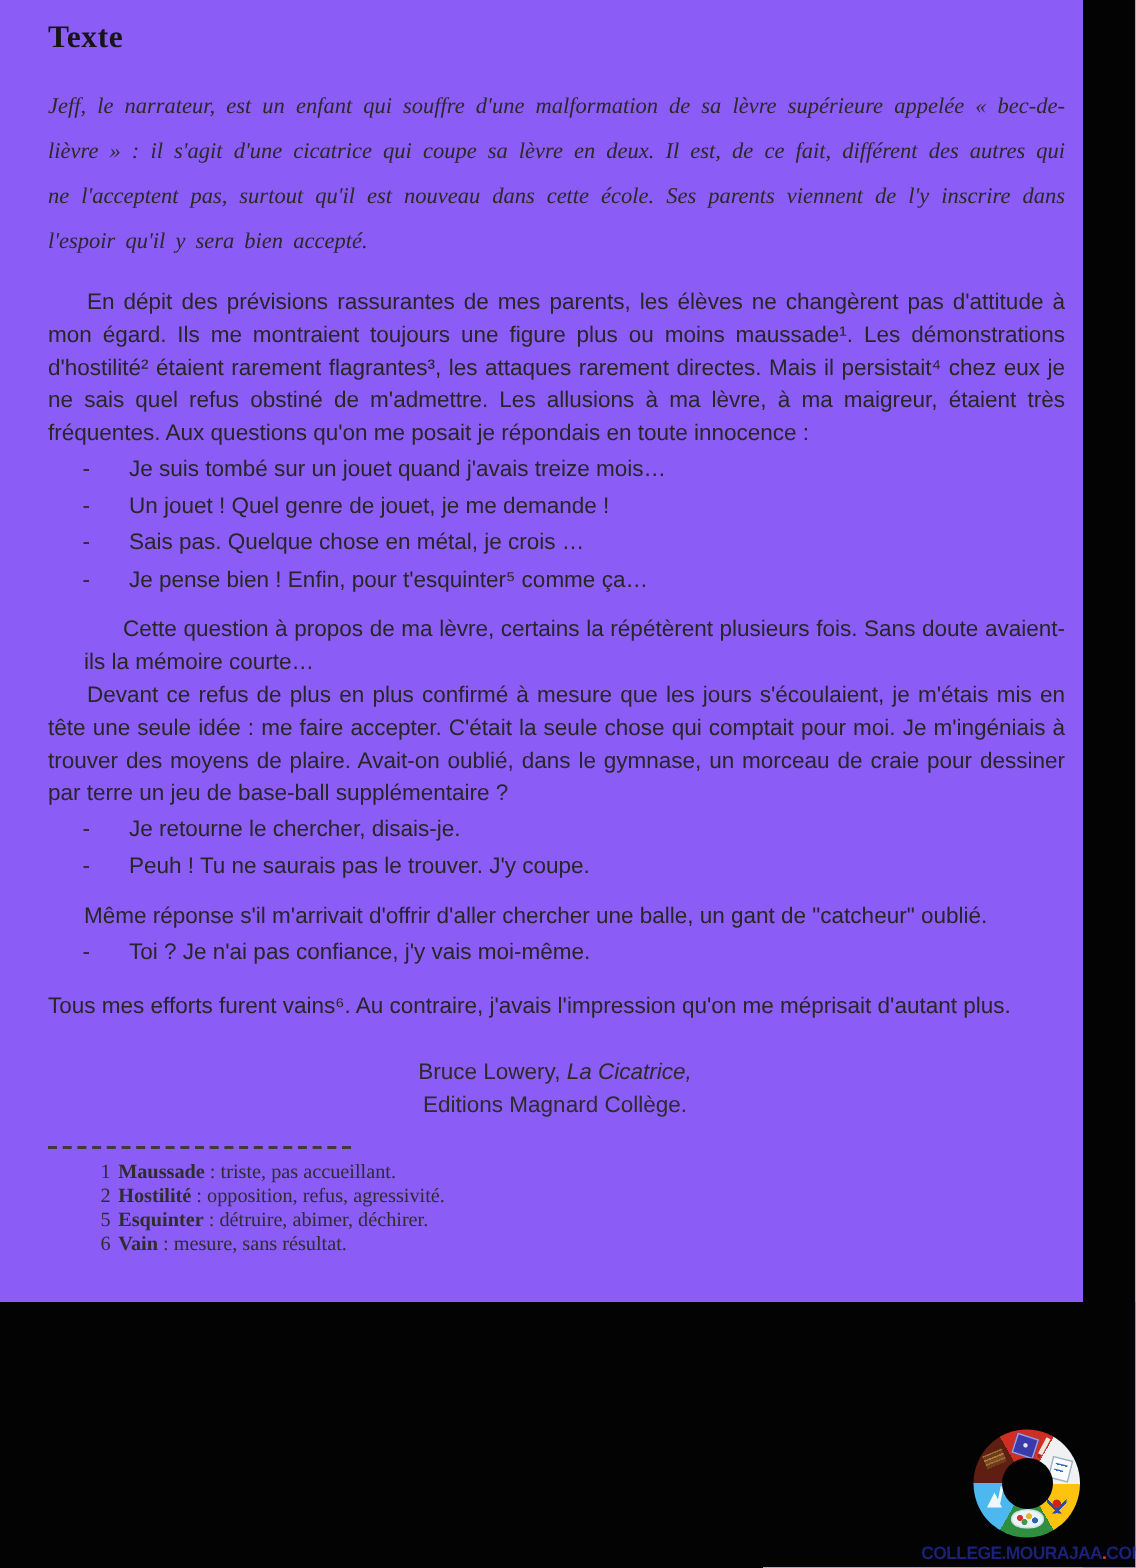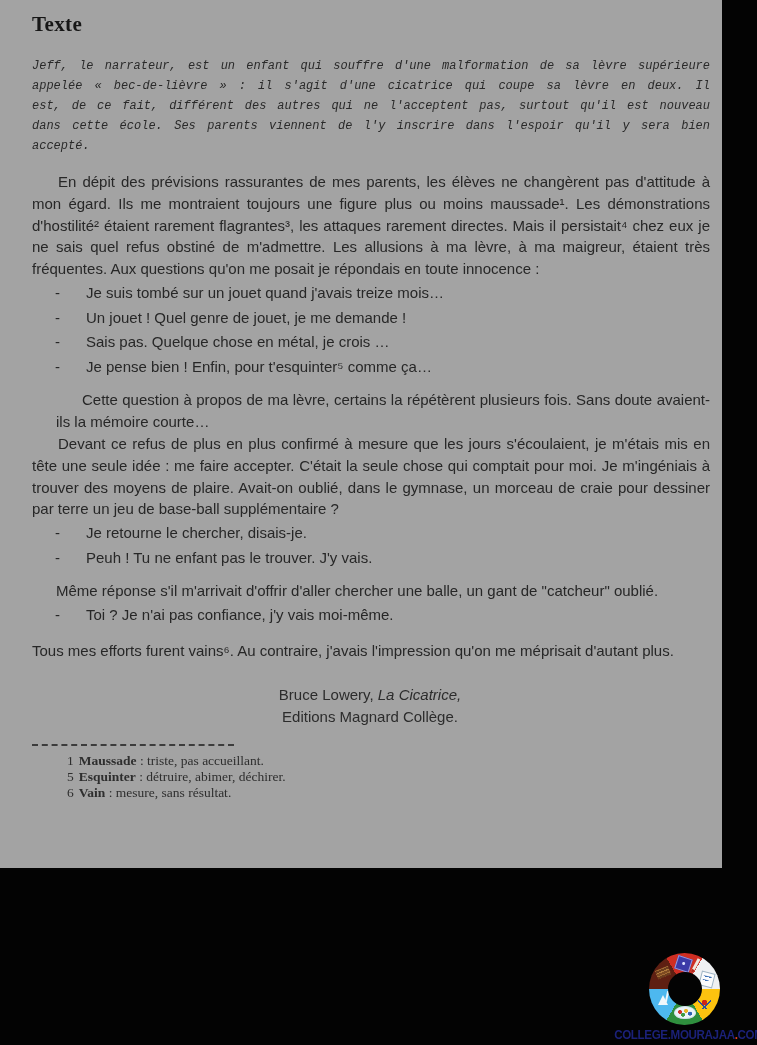--- a/index.html
+++ b/index.html
@@ -1,37 +1,37 @@
 <!DOCTYPE html>
 <html><head>
 <meta charset="utf-8">
 <style>
   html,body { margin:0; padding:0; background:#ffffff; }
   .page {
     position:relative; width:757px; height:1045px;
-    background:#a3a3a3; overflow:hidden;
+    background:#8b5cf6; overflow:hidden;
     font-family:"Liberation Sans","DejaVu Sans",sans-serif;
     color:#232323;
   }
   
   .strip-right { position:absolute; top:0; right:0; width:35px; height:100%; background:#030303; }
   .band-bottom { position:absolute; left:0; top:868px; width:100%; height:177px; background:#030303; }
 
   .content { position:absolute; left:32px; top:0; width:678px; }
 
   h1.title {
     margin:0; padding-top:13px;
     font-family:"Liberation Serif","DejaVu Serif",serif;
     font-size:21px; line-height:23px; font-weight:bold; color:#161616;
     letter-spacing:0.4px;
   }
   .intro {
     margin:20px 0 0 0;
-    font-family:Liberation Mono, monospace;
-    font-style:italic; font-size:12px; line-height:20px;
+    font-family:Liberation Serif, serif;
+    font-style:italic; font-size:15px; line-height:30px;
     text-align:justify; word-spacing:3px; color:#2a2a2a;
   }
   .para {
     margin:0; font-size:15px; line-height:21.8px; text-align:justify; color:#272727;
   }
   .indent { text-indent:26px; }
   .mt10 { margin-top:10px;margin-left:24px; }
   .mt12 { margin-top:12px; }
   .mt15 { margin-top:15px; }
   .dialogue { margin:1px 0 0 0; }
@@ -161,21 +161,21 @@
     <p class="para indent mt10">Cette question à propos de ma lèvre, certains la répétèrent plusieurs fois. Sans doute avaient-ils la mémoire courte…</p>
     <p class="para indent">Devant ce refus de plus en plus confirmé à mesure que les jours s'écoulaient, je m'étais mis en tête une seule idée : me faire accepter. C'était la seule chose qui comptait pour moi. Je m'ingéniais à trouver des moyens de plaire. Avait-on oublié, dans le gymnase, un morceau de craie pour dessiner par terre un jeu de base-ball supplémentaire ?</p>
 
     <div class="dialogue">
       <div class="dia">
         <span class="dash">-</span>
         <span class="dtext">Je retourne le chercher, disais-je.</span>
       </div>
       <div class="dia">
         <span class="dash">-</span>
-        <span class="dtext">Peuh ! Tu ne enfant pas le trouver. J'y vais.</span>
+        <span class="dtext">Peuh ! Tu ne saurais pas le trouver. J'y coupe.</span>
       </div>
     </div>
 
     <p class="para mt10">Même réponse s'il m'arrivait d'offrir d'aller chercher une balle, un gant de "catcheur" oublié.</p>
 
     <div class="dialogue">
       <div class="dia">
         <span class="dash">-</span>
         <span class="dtext">Toi ? Je n'ai pas confiance, j'y vais moi-même.</span>
       </div>
@@ -184,20 +184,21 @@
     <p class="para mt12">Tous mes efforts furent vains⁶. Au contraire, j'avais l'impression qu'on me méprisait d'autant plus.</p>
 
     <div class="attribution">
       <div><span>Bruce Lowery, </span><span class="work">La Cicatrice,</span></div>
       <div>Editions Magnard Collège.</div>
     </div>
 
     <div class="footnotes">
       <div class="fn-rule"></div>
       <div class="fn"><span class="fn-num">1</span><span class="fn-term">Maussade</span><span class="fn-def"> : triste, pas accueillant.</span></div>
+      <div class="fn"><span class="fn-num">2</span><span class="fn-term">Hostilité</span><span class="fn-def"> : opposition, refus, agressivité.</span></div>
       <div class="fn"><span class="fn-num">5</span><span class="fn-term">Esquinter</span><span class="fn-def"> : détruire, abimer, déchirer.</span></div>
       <div class="fn"><span class="fn-num">6</span><span class="fn-term">Vain</span><span class="fn-def"> : mesure, sans résultat.</span></div>
     </div>
 
   </div>
 
   <div class="strip-right"></div>
 
   <div class="band-bottom">
     <div class="logo">

